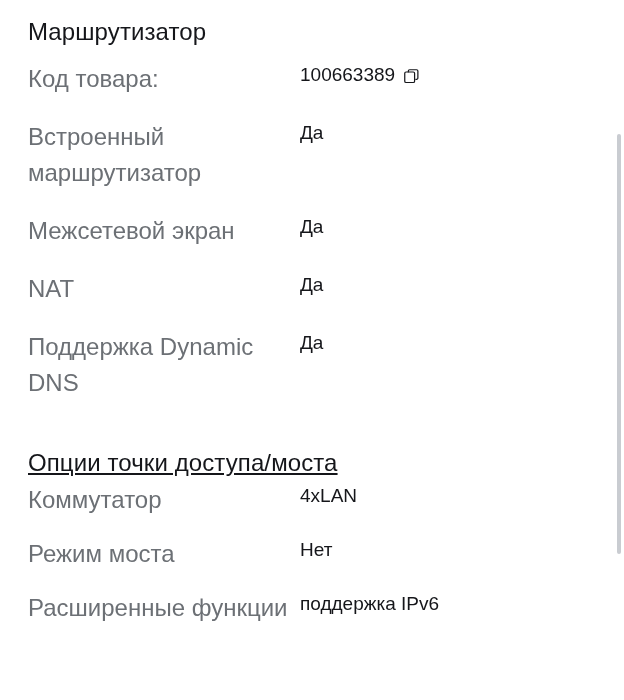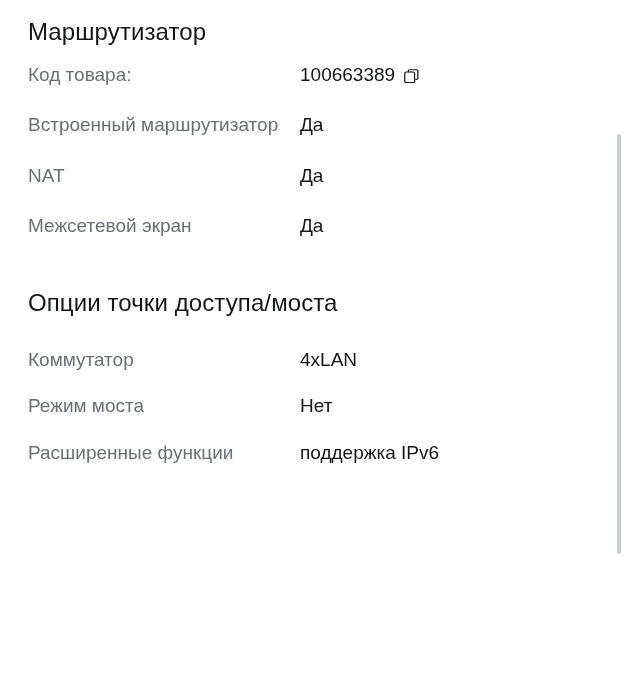--- a/index.html
+++ b/index.html
@@ -26,31 +26,32 @@
   .section-title {
     font-size: 24px;
     font-weight: 400;
     color: #15161a;
     letter-spacing: 0.1px;
     margin: 0 0 14px 0;
     line-height: 1.2;
   }
   .section-title.second {
     margin-top: 26px;
-    margin-bottom: 28px;
+    margin-bottom: 4px;
+    text-decoration: underline;
   }
   .spec-table {
     width: 100%;
     border-collapse: collapse;
   }
   .spec-row {
     vertical-align: top;
   }
   .spec-label {
-    font-size: 19px;
+    font-size: 24px;
     font-weight: 400;
     color: #6c7075;
     line-height: 1.5;
     padding: 0 0 22px 0;
     width: 272px;
     box-sizing: border-box;
     padding-right: 12px;
   }
   .spec-value {
     font-size: 19px;
@@ -112,25 +113,29 @@
               </svg>
             </span>
           </span>
         </td>
       </tr>
       <tr class="spec-row">
         <td class="spec-label">Встроенный маршрутизатор</td>
         <td class="spec-value">Да</td>
       </tr>
       <tr class="spec-row">
+        <td class="spec-label">Межсетевой экран</td>
+        <td class="spec-value">Да</td>
+      </tr>
+      <tr class="spec-row">
         <td class="spec-label">NAT</td>
         <td class="spec-value">Да</td>
       </tr>
       <tr class="spec-row">
-        <td class="spec-label">Межсетевой экран</td>
+        <td class="spec-label">Поддержка Dynamic DNS</td>
         <td class="spec-value">Да</td>
       </tr>
     </tbody>
   </table>
 
   <h2 class="section-title second">Опции точки доступа/моста</h2>
 
   <table class="spec-table">
     <tbody>
       <tr class="spec-row tight">

